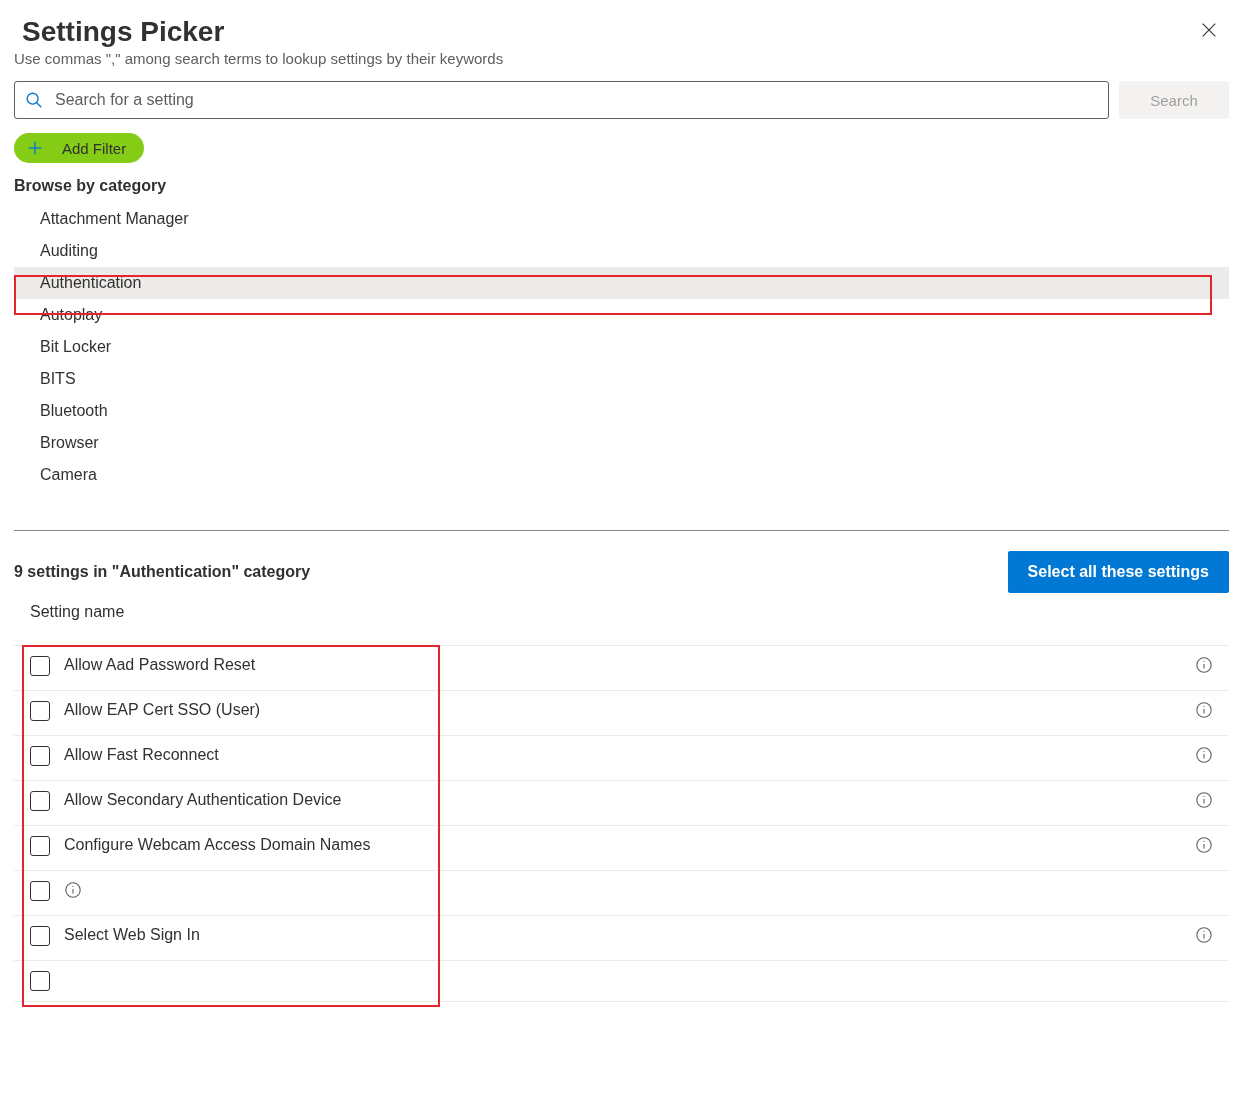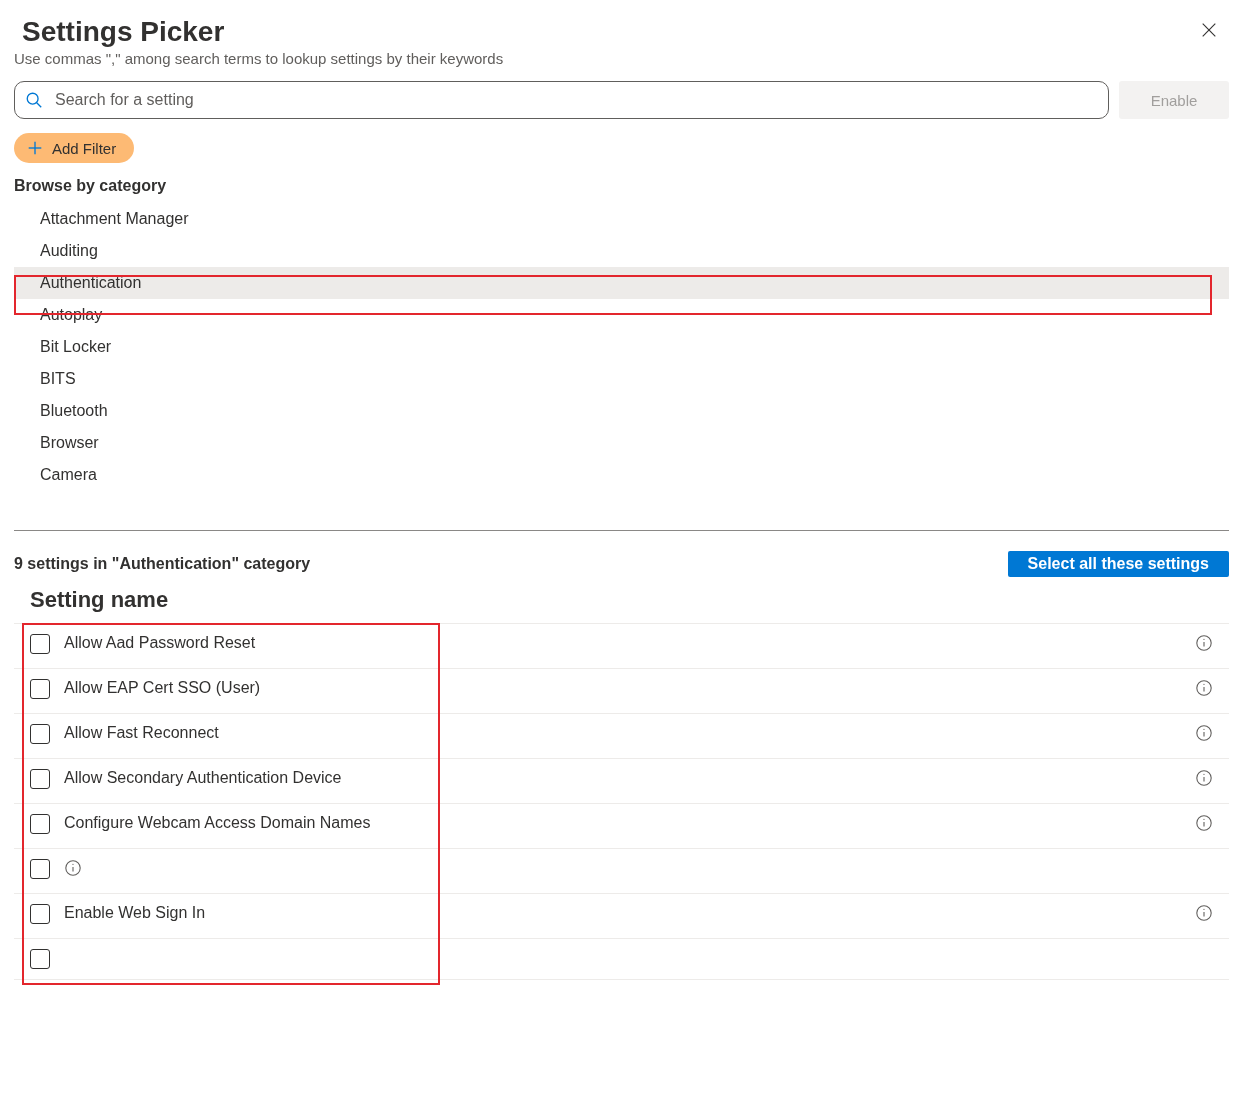--- a/index.html
+++ b/index.html
@@ -19,40 +19,40 @@
   .close-btn svg { width: 18px; height: 18px; stroke: #323130; stroke-width:1.2; }
   h1.title {
     font-size: 28px; font-weight: 600; margin: 4px 0 2px 8px;
   }
   .subtitle {
     font-size: 15px; color: #605e5c; margin-bottom: 14px;
   }
   .search-row { display: flex; gap: 10px; align-items: stretch; margin-bottom: 14px; }
   .search-box {
     flex: 1 1 auto; position: relative;
-    border: 1px solid #605e5c; border-radius: 10px;
+    border: 1px solid #605e5c; border-radius: 3px;
     display: flex; align-items: center;
     padding: 0 10px; height: 38px;
     background:#fff;
   }
   .search-box svg { width: 18px; height: 18px; stroke:#0078d4; fill:none; stroke-width:1.5; margin-right:10px; flex:none;}
   .search-box input {
     border: none; outline: none; flex:1; font-size: 16px; color:#323130;
     background:transparent;
   }
   .search-box input::placeholder { color:#605e5c; }
   .search-btn {
     width: 110px; height: 38px;
     background:#f3f2f1; color:#a19f9d;
     border:none; border-radius:3px;
     font-size:15px; cursor:default;
   }
   .add-filter {
-    display:inline-flex; align-items:center; gap:8px;
-    background:#fdba74; color:#323130;
+    display:inline-flex; align-items:center; gap:18px;
+    background:#84cc16; color:#323130;
     border-radius:18px; padding: 6px 18px 6px 12px;
     font-size:15px; cursor:pointer; margin-bottom:14px;
   }
   .add-filter svg { width:18px; height:18px; stroke:#0078d4; stroke-width:1.5; }
   .browse-label { font-size:16px; font-weight:600; margin-bottom:8px; }
   .category-wrap { position:relative; }
   .category-list {
     height: 328px; overflow-y: scroll;
     border-bottom:1px solid #8a8886;
     padding-right:0;
@@ -71,23 +71,23 @@
     top:72px; height:40px;
   }
   .results-header {
     display:flex; justify-content:space-between; align-items:center;
     margin-top:20px; margin-bottom:10px;
   }
   .results-count { font-size:16px; font-weight:600; }
   .select-all-btn {
     background:#0078d4; color:#fff; border:none;
     font-size:16px; font-weight:600;
-    padding:4px 20px; cursor:pointer; border-radius:2px;
-  }
-  .col-header { font-size:22px; font-weight:700; padding-left:16px; margin-bottom:10px;}
+    padding:12px 20px; cursor:pointer; border-radius:2px;
+  }
+  .col-header { font-size:16px; font-weight:400; padding-left:16px; margin-bottom:24px;}
   .settings-wrap { position:relative; }
   .settings-list {
     height:380px; overflow-y:scroll;
     border-top:1px solid #edebe9;
   }
   .settings-list::-webkit-scrollbar { width:17px; }
   .settings-list::-webkit-scrollbar-track { background:#f3f2f1; }
   .settings-list::-webkit-scrollbar-thumb { background:#c8c6c4; }
   .settings-list::-webkit-scrollbar-button { background:#f3f2f1; height:17px; display:block;}
   .setting-row {
@@ -124,21 +124,21 @@
   <div class="subtitle">Use commas "," among search terms to lookup settings by their keywords</div>
 
   <div class="search-row">
     <div class="search-box">
       <svg viewBox="0 0 20 20">
           <circle cx="8.5" cy="8.5" r="6"></circle>
           <line x1="13" y1="13" x2="18" y2="18"></line>
         </svg>
       <input type="text" placeholder="Search for a setting" style="">
     </div>
-    <button class="search-btn">Enable</button>
+    <button class="search-btn">Search</button>
   </div>
 
   <div class="add-filter">
     <svg viewBox="0 0 20 20">
         <line x1="10" y1="3" x2="10" y2="17"></line>
         <line x1="3" y1="10" x2="17" y2="10"></line>
       </svg>
     <span>Add Filter</span>
   </div>
 
@@ -216,21 +216,21 @@
         <div class="setting-row">
           <div class="chk"></div>
           <div class="info-icon"><svg viewBox="0 0 20 20">
               <circle cx="10" cy="10" r="8"></circle>
               <line x1="10" y1="9" x2="10" y2="14"></line>
               <circle cx="10" cy="6" r="0.6" fill="#605e5c" stroke="none"></circle>
             </svg></div>
         </div>
         <div class="setting-row">
           <div class="chk"></div>
-          <div class="setting-label">Enable Web Sign In</div>
+          <div class="setting-label">Select Web Sign In</div>
           <div class="info-icon"><svg viewBox="0 0 20 20">
               <circle cx="10" cy="10" r="8"></circle>
               <line x1="10" y1="9" x2="10" y2="14"></line>
               <circle cx="10" cy="6" r="0.6" fill="#605e5c" stroke="none"></circle>
             </svg></div>
         </div>
         <div class="setting-row" style="min-height: 30px;">
           <div class="chk"></div>
         </div>
       </div>

